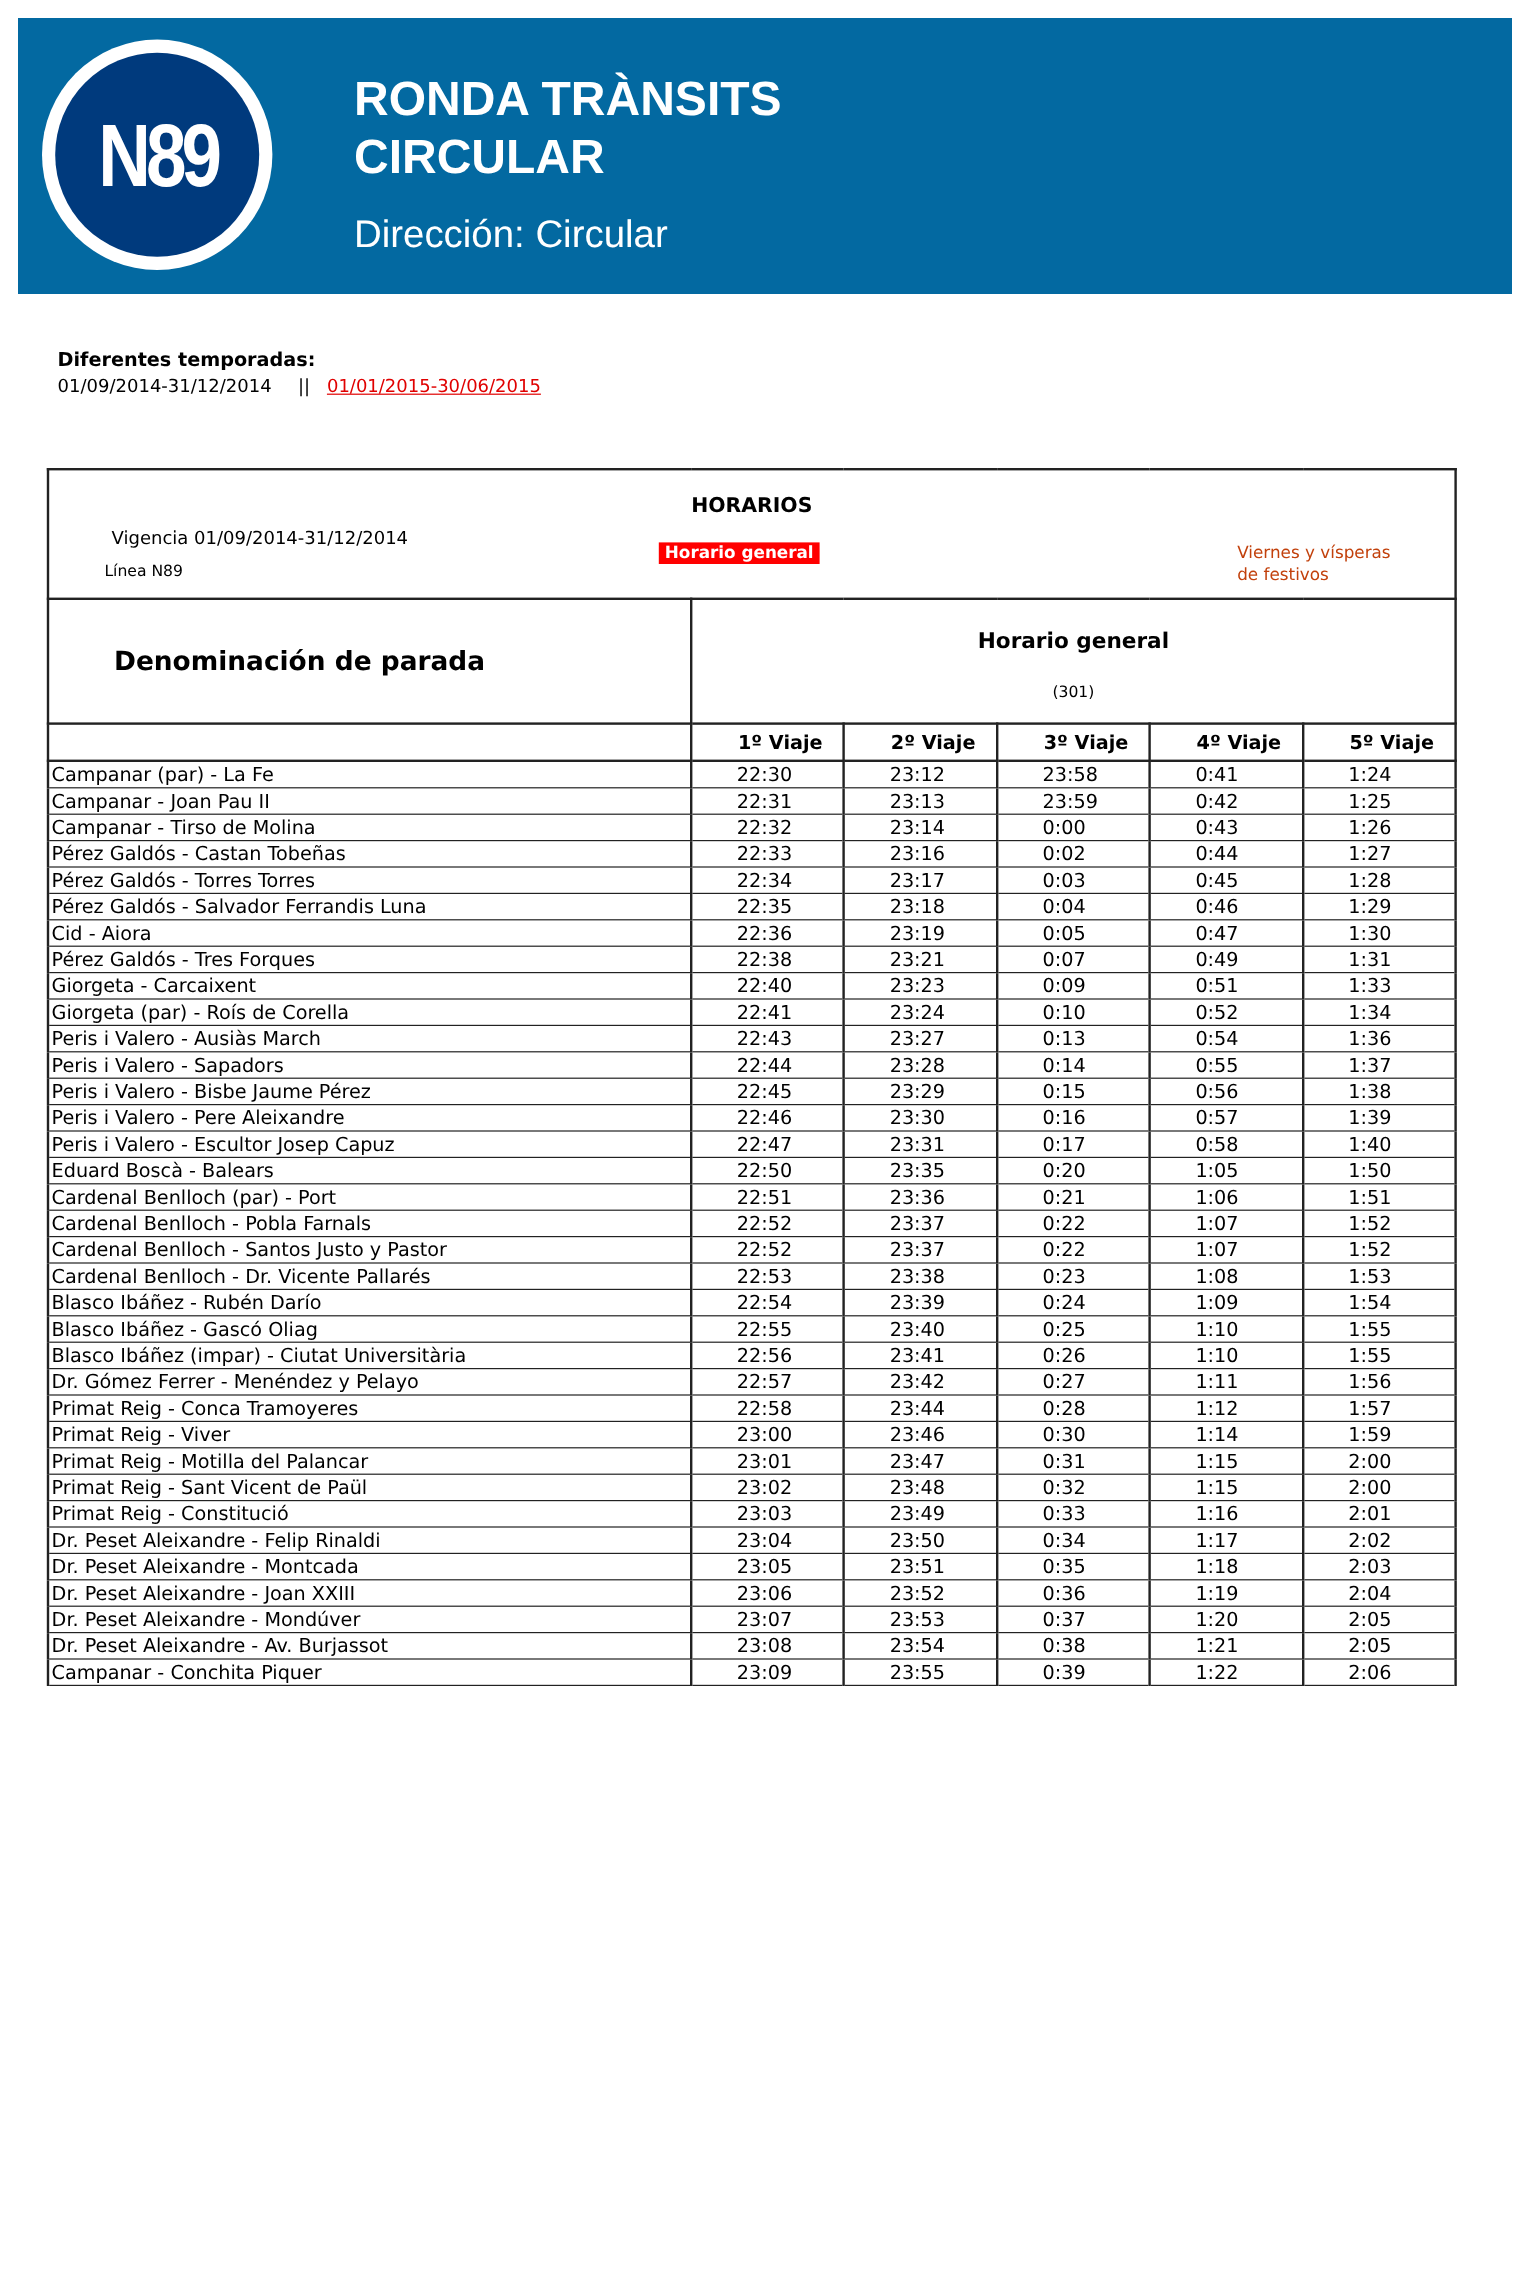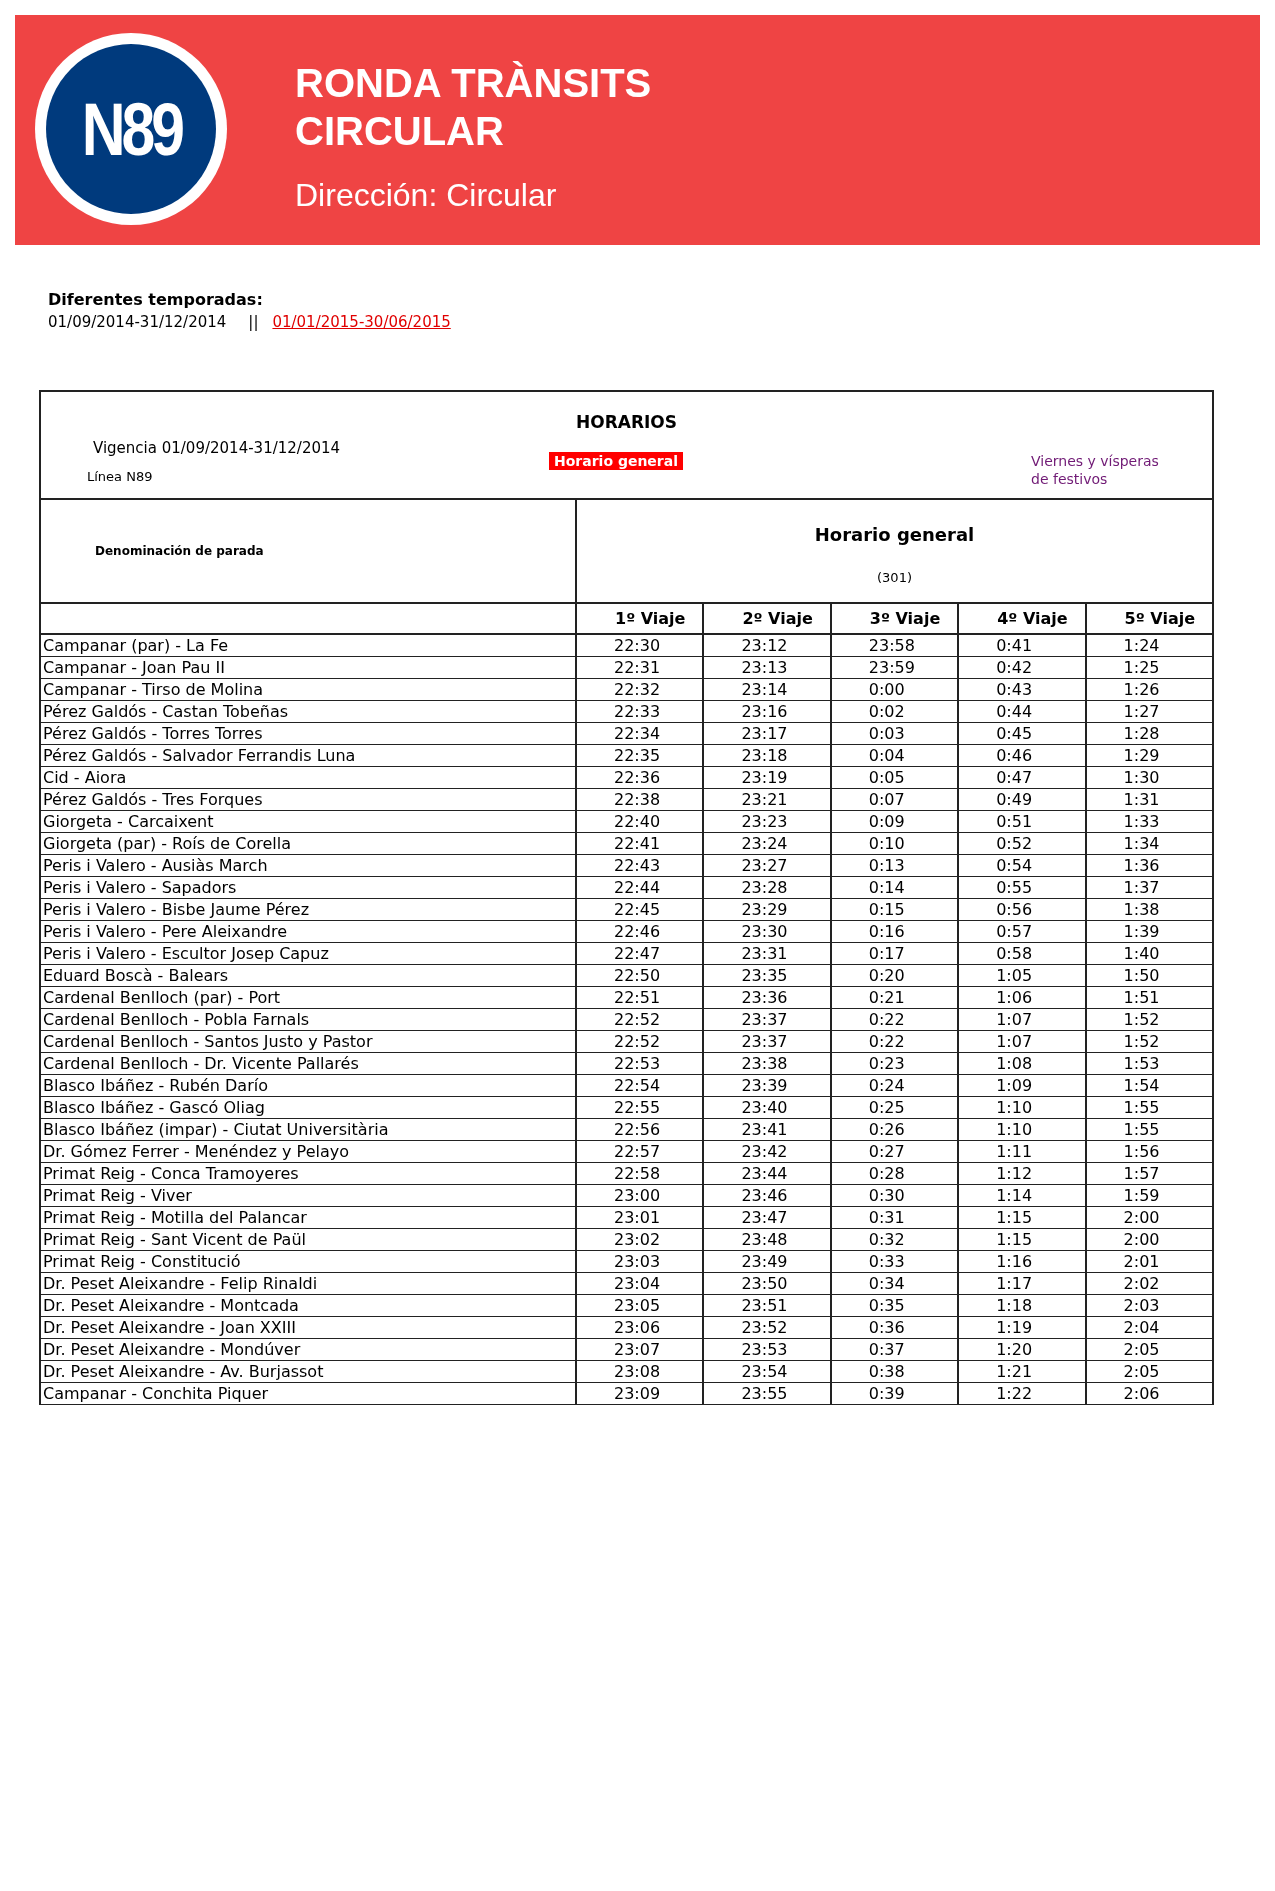--- a/index.html
+++ b/index.html
@@ -1,37 +1,37 @@
 <!DOCTYPE html>
 <html><head>
 <meta charset="utf-8">
 <style>
   html, body { margin:0; padding:0; background:#ffffff; }
   body { width:1275px; height:1891px; position:relative; font-family:"DejaVu Sans", sans-serif; color:#000; }
-  .banner { position:absolute; left:15px; top:15px; width:1245px; height:230px; background:#ef4444; }
+  .banner { position:absolute; left:15px; top:15px; width:1245px; height:230px; background:#0369a1; }
   .logo { position:absolute; left:20px; top:18px; width:192px; height:192px; border-radius:50%; background:#ffffff; }
   .logo-inner { position:absolute; left:11px; top:11px; width:170px; height:170px; border-radius:50%; background:#003a7d; display:flex; align-items:center; justify-content:center; }
   .logo-text { color:#fff; font-family:"Liberation Sans", sans-serif; font-weight:bold; font-size:74px; letter-spacing:-5px; transform:scaleX(0.82); }
   .banner-title { position:absolute; left:280px; top:44px; color:#fff; font-family:"Liberation Sans", sans-serif; font-weight:bold; font-size:40px; line-height:48px; }
   .banner-dir { position:absolute; left:280px; top:162px; color:#fff; font-family:"Liberation Sans", sans-serif; font-size:32px; }
   .seasons { position:absolute; left:48px; top:290px; font-size:15px; }
   .seasons-label { font-weight:bold; font-size:16px; }
   .seasons-line { margin-top:4px; }
   .seasons-line .sep { margin:0 14px 0 22px; }
   .seasons-line a { color:#e00000; text-decoration:underline; }
   .sched { position:absolute; left:39px; top:390px; width:1175px; border-collapse:collapse; font-size:16px; }
   .sched td { border:2px solid #222; padding:0; }
   .hdr-box { height:106px; position:relative; }
   .hdr-horarios { position:absolute; left:0; right:0; top:20px; text-align:center; font-weight:bold; font-size:17px; }
   .hdr-vig { position:absolute; left:38px; top:47px; font-size:15px;margin-left:14px; }
   .hdr-linea { position:absolute; left:46px; top:77px; font-size:13px; }
   .hdr-badge { position:absolute; left:508px; top:60px; background:#ff0000; color:#fff; font-weight:bold; font-size:14px; padding:0 5px; line-height:18px; }
-  .hdr-viernes { position:absolute; left:990px; top:60px; color:#701a75; font-size:14px; line-height:18px; }
+  .hdr-viernes { position:absolute; left:990px; top:60px; color:#c2410c; font-size:14px; line-height:18px; }
   .col-head { height:104px; }
-  .denom { font-weight:bold; font-size:12px; padding-left:54px !important; }
+  .denom { font-weight:bold; font-size:22px; padding-left:54px !important; }
   .hg { text-align:center; position:relative; }
   .hg-title { font-weight:bold; font-size:18px; position:absolute; left:0; right:0; top:24px; }
   .hg-code { font-size:13px; position:absolute; left:0; right:0; top:70px; }
   .viaje-row td { height:29px; font-size:16px; }
   .viaje-row td.vj { padding-left:38px !important;font-weight:bold; }
   .data-row td { height:21px; font-size:16px; line-height:20px; border-width:1px 2px; }
   .data-row td.stop { padding-left:2px !important; }
   .data-row td.t { padding-left:37px !important; }
 </style>
 </head>

